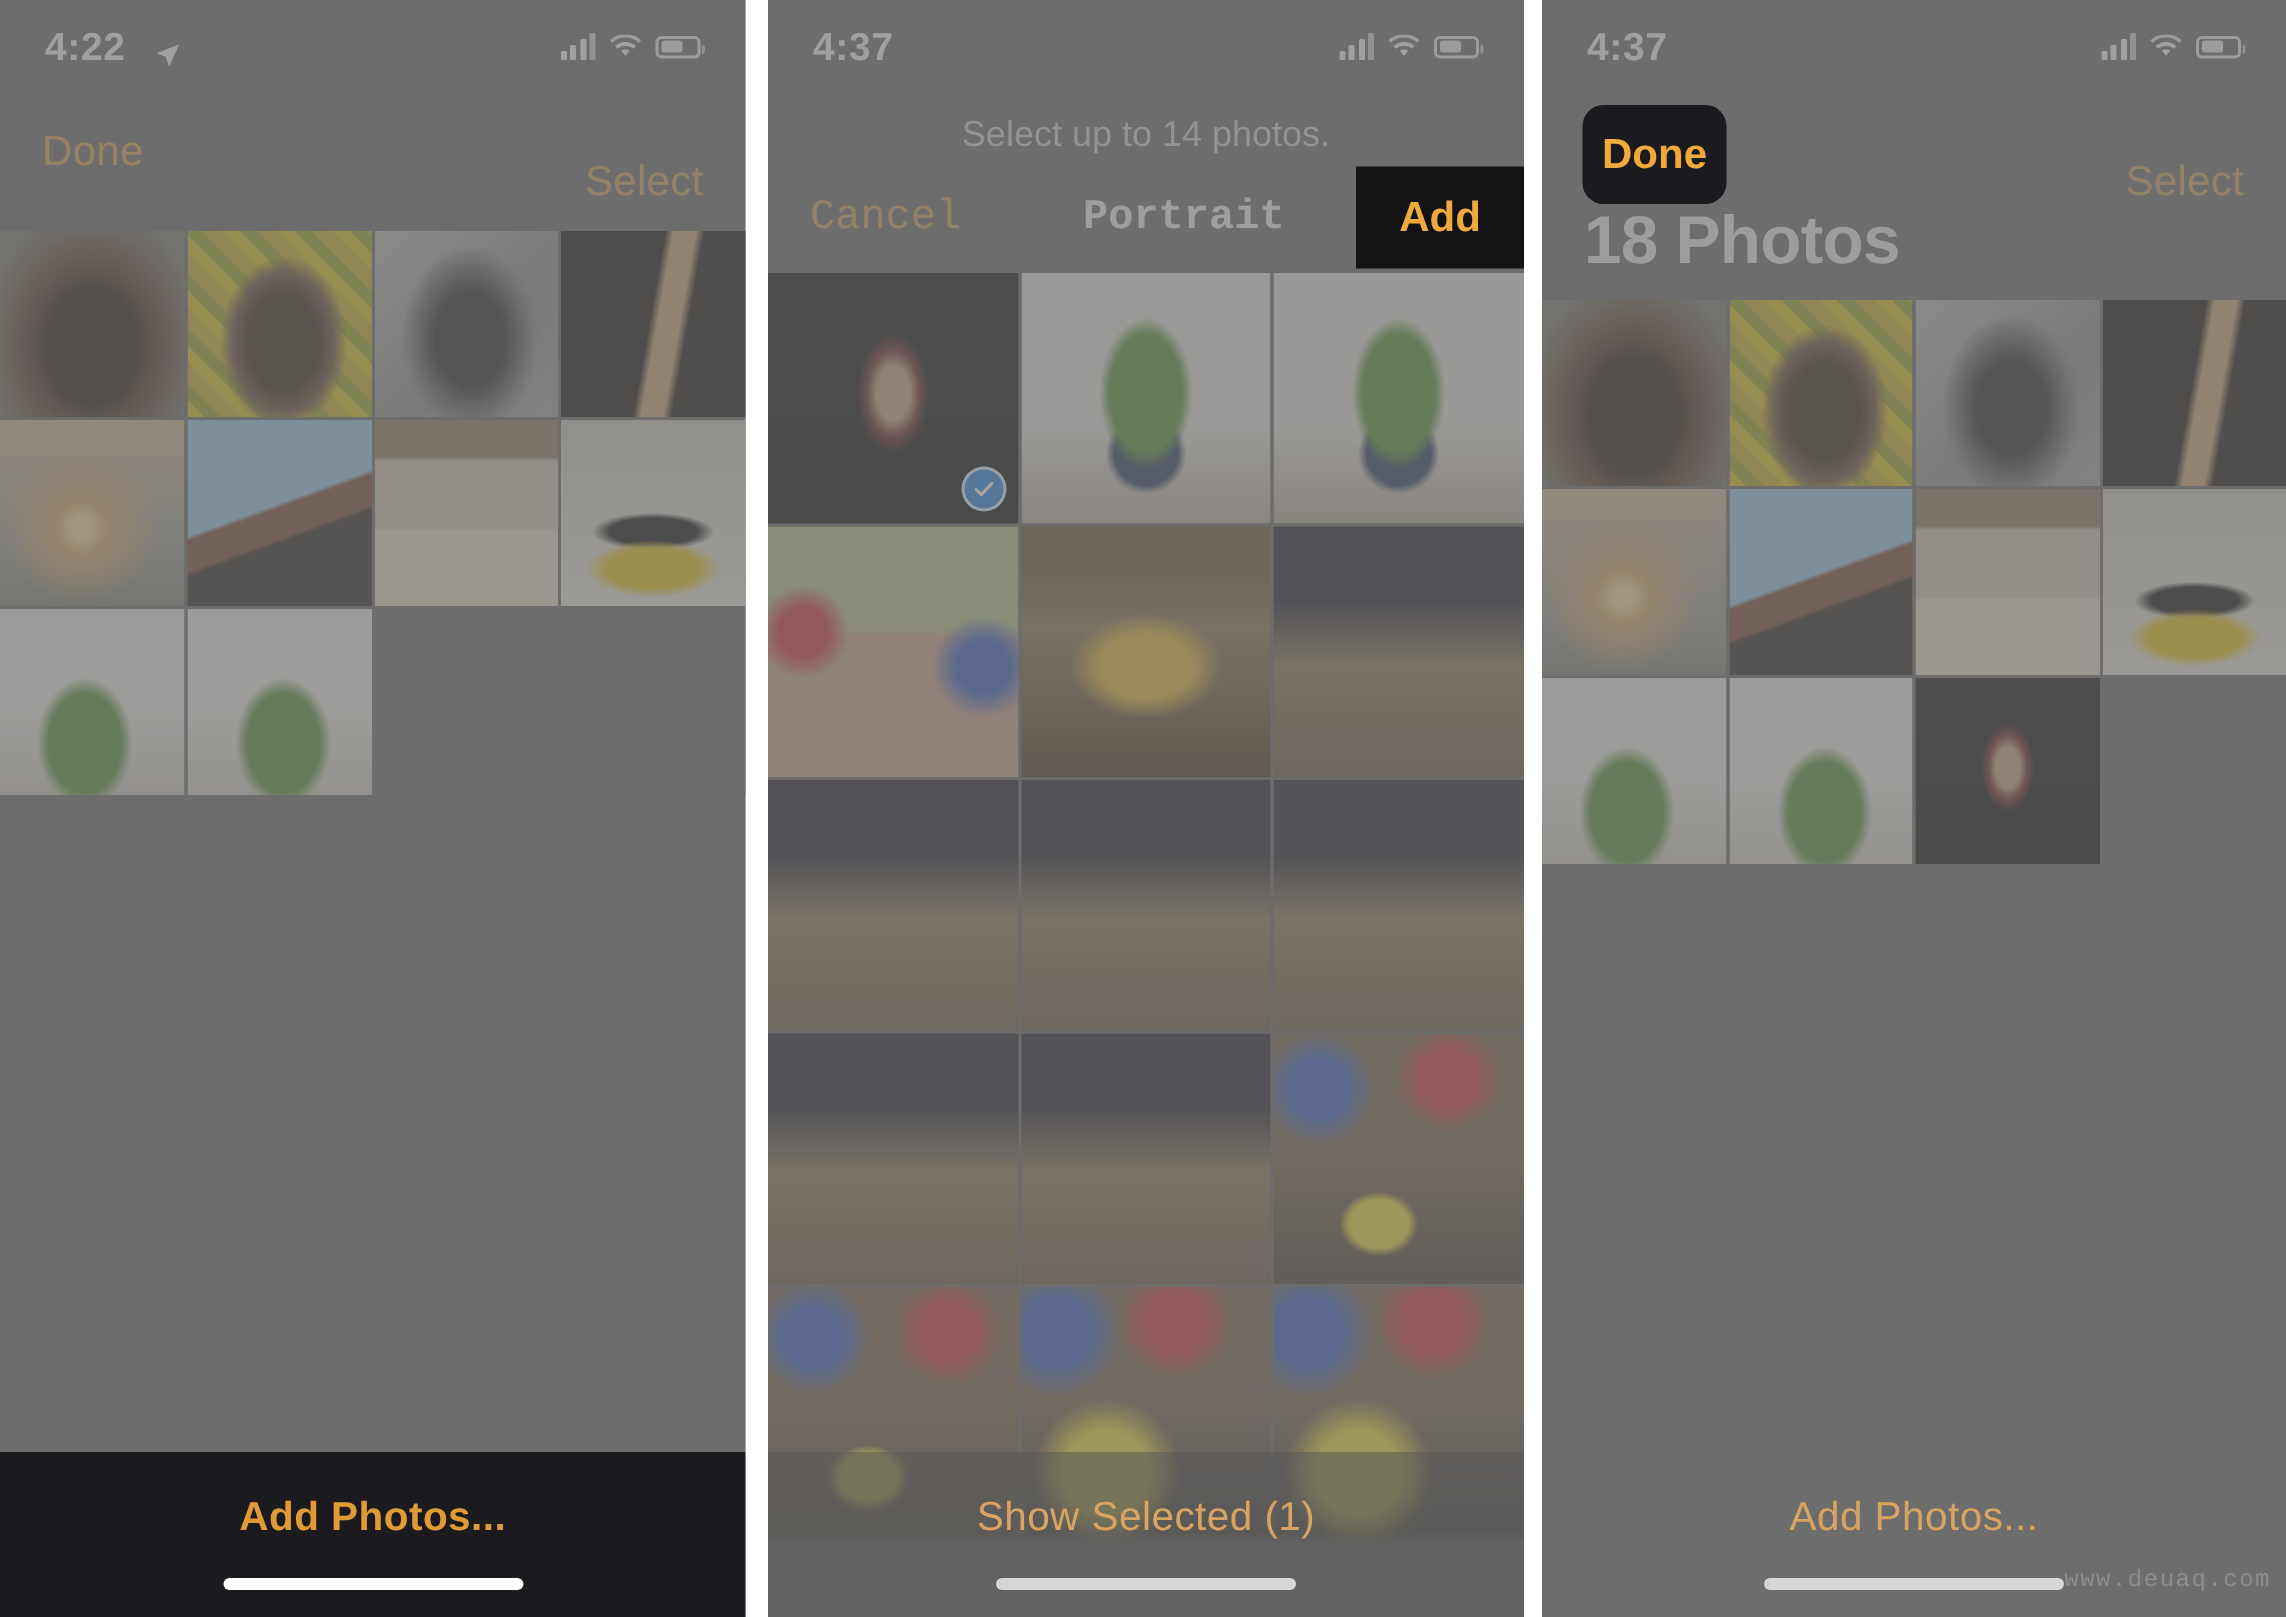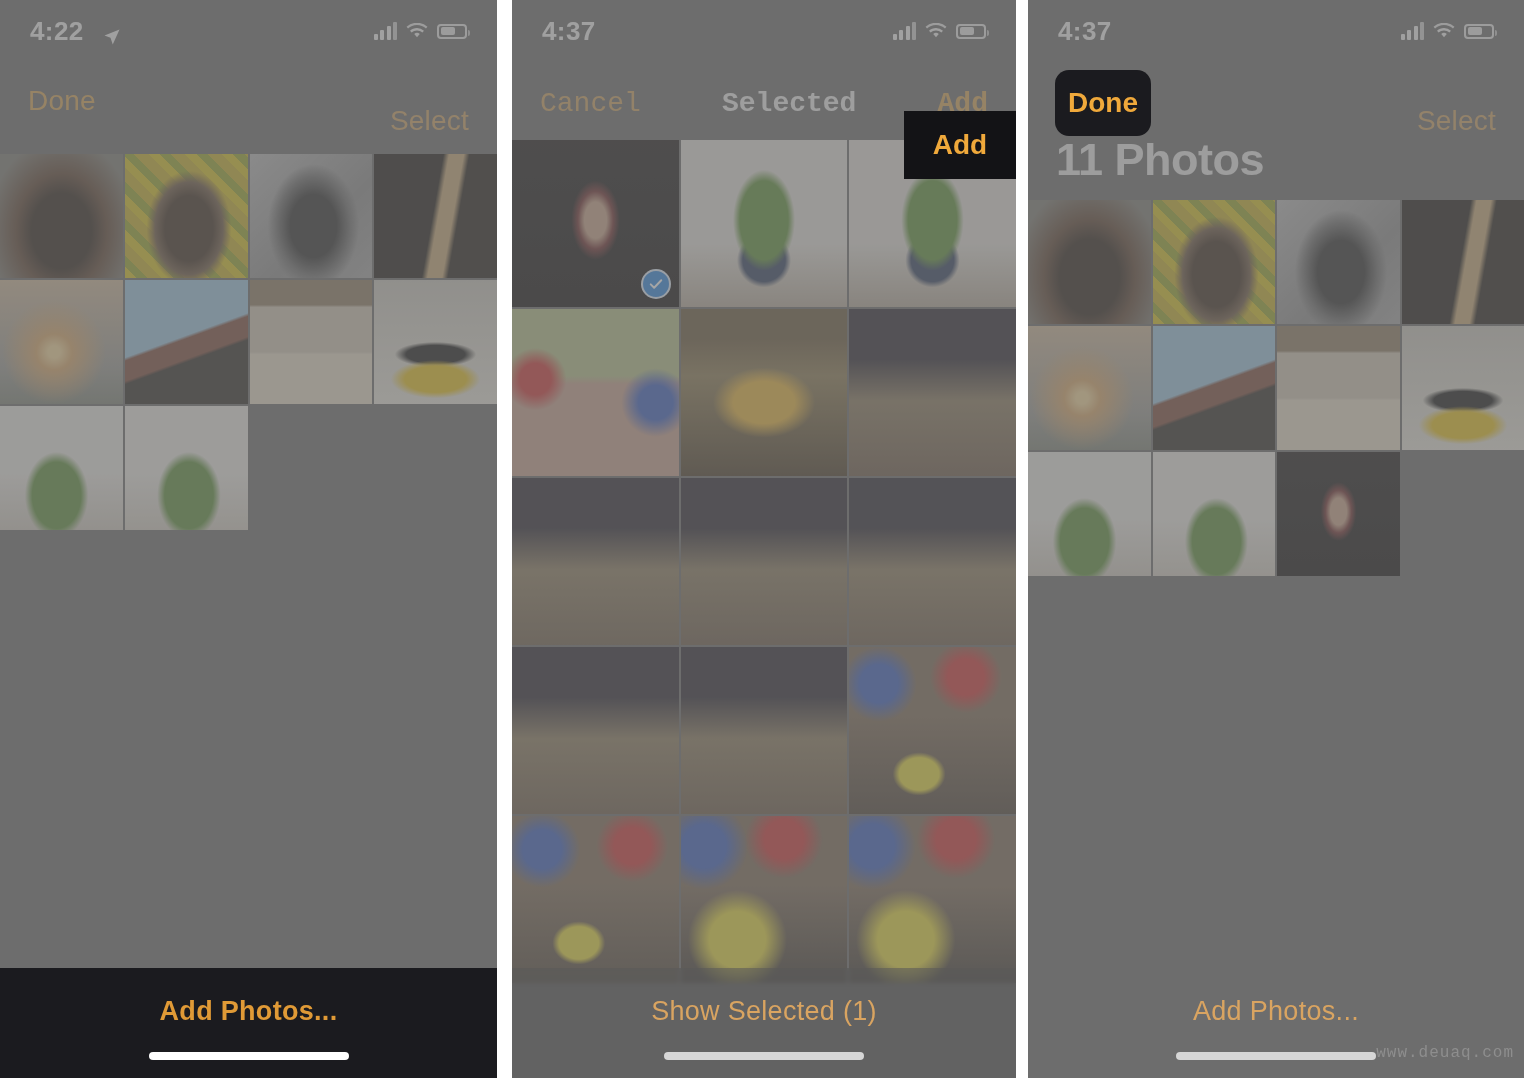--- a/index.html
+++ b/index.html
@@ -246,24 +246,25 @@
               <path d="M12 8.2c2.2 0 4.3.8 5.9 2.2l1.7-2A11.6 11.6 0 0 0 12 5.4c-2.9 0-5.6 1.1-7.6 3l1.7 2A8.7 8.7 0 0 1 12 8.2z" fill="#f2f2f2"></path>
               <path d="M12 2.2c3.7 0 7.2 1.4 9.8 3.9l1.6-1.9A16.1 16.1 0 0 0 12 -.2 16.1 16.1 0 0 0 .6 4.2l1.6 1.9A14 14 0 0 1 12 2.2z" fill="#f2f2f2" opacity=".92"></path>
             </svg>
         </span>
         <span class="batt">
             <b></b>
           </span>
       </div>
     </div>
 
+    <div class="sheet-hint">Select up to 14 photos.</div>
 
     <div class="sheet-nav">
       <span class="cancel">Cancel</span>
-      <span class="title">Selected</span>
+      <span class="title">Portrait</span>
       <span class="add">Add</span>
     </div>
 
     <div class="grid g3" id="grid2">
         <div class="cell">
           <div class="thumb" style="background: radial-gradient(22% 36% at 50% 48%, rgb(202, 164, 137) 0px, rgb(202, 164, 137) 30%, rgb(109, 45, 45) 48%, rgba(0, 0, 0, 0) 66%) 0% 0% / cover, linear-gradient(rgb(29, 26, 26), rgb(19, 17, 17));"></div>
           <div class="check">
             <svg viewBox="0 0 24 24">
               <path d="M5 12.5l4.5 4.5L19 7" stroke="#fff" stroke-width="2.6" fill="none" stroke-linecap="round" stroke-linejoin="round"></path>
             </svg>
@@ -351,21 +352,21 @@
             <b></b>
           </span>
       </div>
     </div>
 
     <div class="navbar">
       <span class="navlink" style="visibility:hidden">Done</span>
       <span class="navlink select">Select</span>
     </div>
 
-    <div class="page-title">11 Photos</div>
+    <div class="page-title">18 Photos</div>
 
     <div class="grid g4" id="grid3" style="margin-top:14px;">
         <div class="cell">
           <div class="thumb" style="background: radial-gradient(60% 75% at 50% 62%, rgb(42, 32, 24) 0px, rgb(42, 32, 24) 40%, rgb(92, 67, 50) 62%, rgb(125, 124, 116) 100%) 0% 0% / cover, linear-gradient(rgb(154, 164, 168), rgb(111, 98, 87));"></div>
         </div>
         <div class="cell">
           <div class="thumb" style="background: radial-gradient(46% 62% at 52% 60%, rgb(58, 42, 29) 0px, rgb(58, 42, 29) 42%, rgb(107, 85, 64) 60%, rgba(0, 0, 0, 0) 75%) 0% 0% / cover, repeating-linear-gradient(45deg, rgb(216, 194, 34) 0px, rgb(216, 194, 34) 8px, rgb(154, 165, 42) 8px, rgb(154, 165, 42) 16px, rgb(200, 176, 42) 16px, rgb(200, 176, 42) 26px);"></div>
         </div>
         <div class="cell">
           <div class="thumb" style="background: radial-gradient(48% 64% at 52% 58%, rgb(47, 47, 47) 0px, rgb(47, 47, 47) 40%, rgb(110, 110, 110) 62%, rgba(0, 0, 0, 0) 78%) 0% 0% / cover, linear-gradient(135deg, rgb(185, 185, 185), rgb(142, 142, 142) 60%, rgb(165, 165, 165));"></div>

